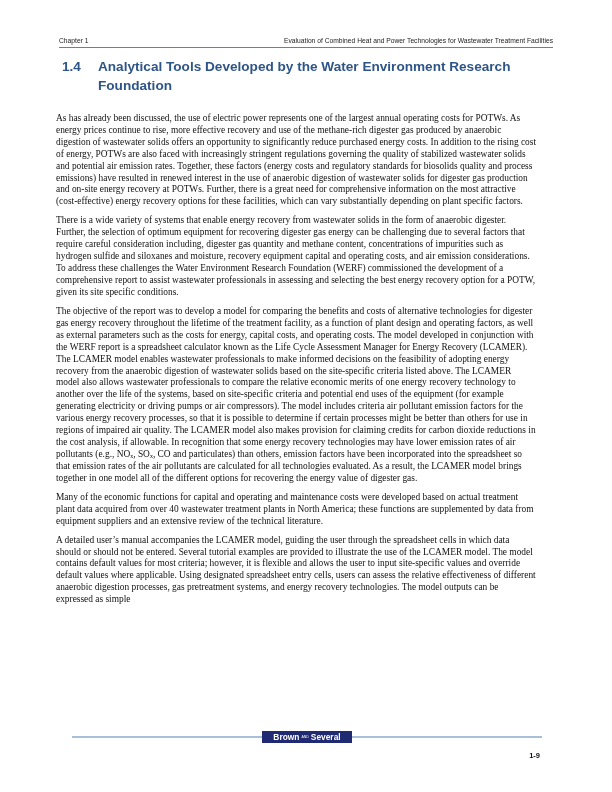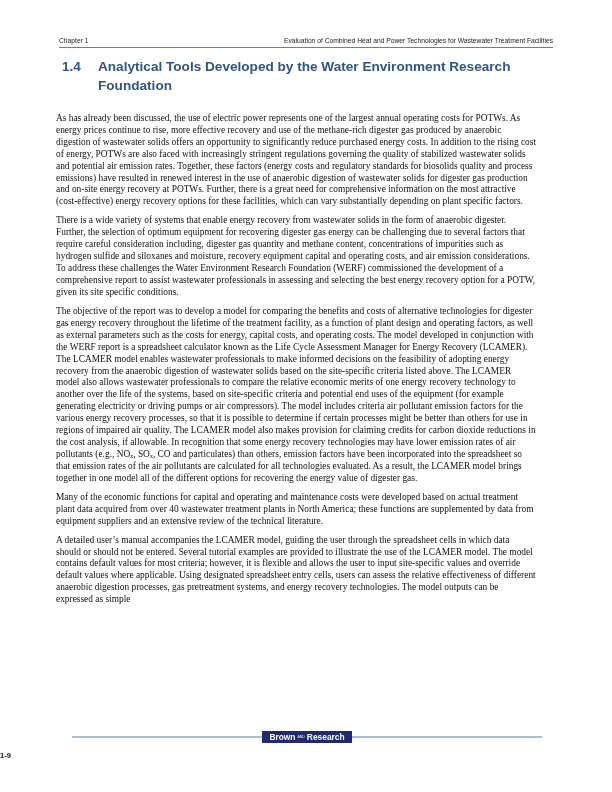--- a/index.html
+++ b/index.html
@@ -31,21 +31,21 @@
       background: #a7bfd8;
     }
     .footer-logo {
       position: absolute; left: 262px; top: 731px; width: 90px; height: 12px;
       background: #1f2a73; color: #fff;
       font-family: "Liberation Sans", sans-serif; font-weight: bold; font-size: 8.4px;
       display: flex; align-items: center; justify-content: center; gap: 2px;
     }
     .footer-logo .and { font-size: 3.5px; font-weight: normal; }
     .page-num {
-      position: absolute; left: 0; width: 588px; top: 751px; text-align: left;
+      position: absolute; left: 0; width: 540px; top: 751px; text-align: right;
       font-family: "Liberation Sans", sans-serif; font-weight: bold; font-size: 7.5px; color: #111;
     }
   </style>
 </head>
 <body>
 
 <div class="header">
   <span>Chapter 1</span>
   <span>Evaluation of Combined Heat and Power Technologies for Wastewater Treatment Facilities</span>
 </div>
@@ -60,15 +60,15 @@
   <p>There is a wide variety of systems that enable energy recovery from wastewater solids in the form of anaerobic digester.  Further, the selection of optimum equipment for recovering digester gas energy can be challenging due to several factors that require careful consideration including, digester gas quantity and methane content, concentrations of impurities such as hydrogen sulfide and siloxanes and moisture, recovery equipment capital and operating costs, and air emission considerations.  To address these challenges the Water Environment Research Foundation (WERF) commissioned the development of a comprehensive report to assist wastewater professionals in assessing and selecting the best energy recovery option for a POTW, given its site specific conditions.</p>
   <p><span>The objective of the report was to develop a model for comparing the benefits and costs of alternative technologies for digester gas energy recovery throughout the lifetime of the treatment facility, as a function of plant design and operating factors, as well as external parameters such as the costs for energy, capital costs, and operating costs.  The model developed in conjunction with the WERF report is a spreadsheet calculator known as the Life Cycle Assessment Manager for Energy Recovery (LCAMER).  The LCAMER model enables wastewater professionals to make informed decisions on the feasibility of adopting energy recovery from the anaerobic digestion of wastewater solids based on the site-specific criteria listed above.  The LCAMER model also allows wastewater professionals to compare the relative economic merits of one energy recovery technology to another over the life of the systems, based on site-specific criteria and potential end uses of the equipment (for example generating electricity or driving pumps or air compressors).  The model includes criteria air pollutant emission factors for the various energy recovery processes, so that it is possible to determine if certain processes might be better than others for use in regions of impaired air quality.  The LCAMER model also makes provision for claiming credits for carbon dioxide reductions in the cost analysis, if allowable.  In recognition that some energy recovery technologies may have lower emission rates of air pollutants (e.g., </span><span>NO</span><sub>x</sub><span>, SO</span><sub>x</sub><span>, CO and particulates) than others, emission factors have been incorporated into the spreadsheet so that emission rates of the air pollutants are calculated for all technologies evaluated.  As a result, the LCAMER model brings together in one model all of the different options for recovering the energy value of digester gas.</span></p>
   <p>Many of the economic functions for capital and operating and maintenance costs were developed based on actual treatment plant data acquired from over 40 wastewater treatment plants in North America; these functions are supplemented by data from equipment suppliers and an extensive review of the technical literature.</p>
   <p>A detailed user’s manual accompanies the LCAMER model, guiding the user through the spreadsheet cells in which data should or should not be entered.  Several tutorial examples are provided to illustrate the use of the LCAMER model.  The model contains default values for most criteria; however, it is flexible and allows the user to input site-specific values and override default values where applicable.  Using designated spreadsheet entry cells, users can assess the relative effectiveness of different anaerobic digestion processes, gas pretreatment systems, and energy recovery technologies.  The model outputs can be expressed as simple</p>
 </div>
 
 <div class="footer-line"></div>
 <div class="footer-logo">
   <span>Brown</span>
   <span class="and">AND</span>
-  <span>Research</span>
+  <span>Several</span>
 </div>
 <div class="page-num">1-9</div>
 
 </body></html>

